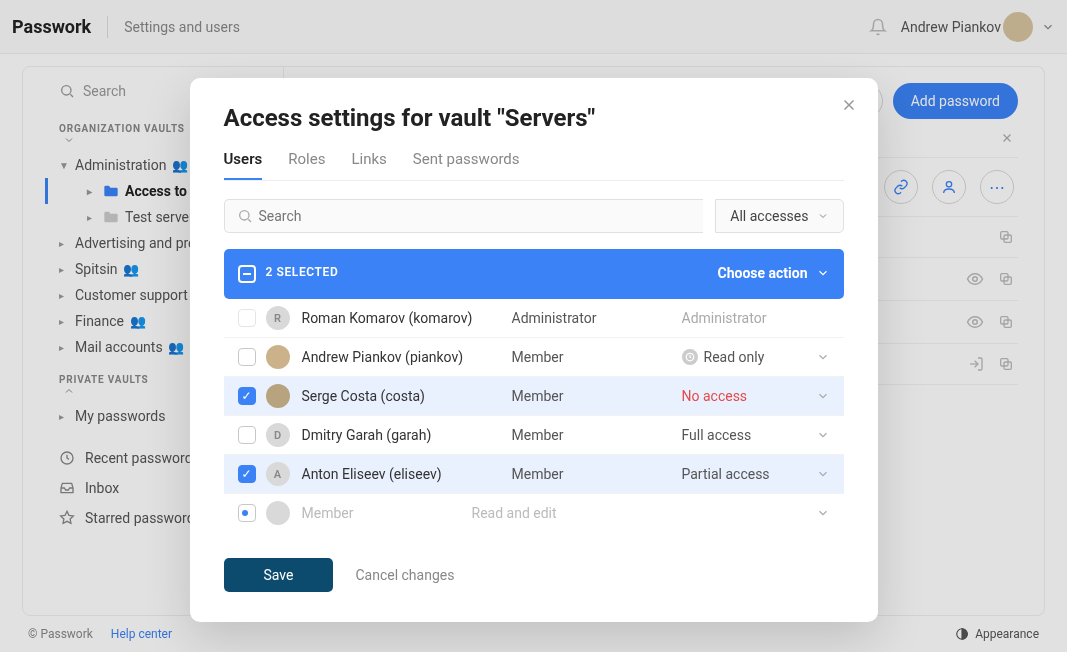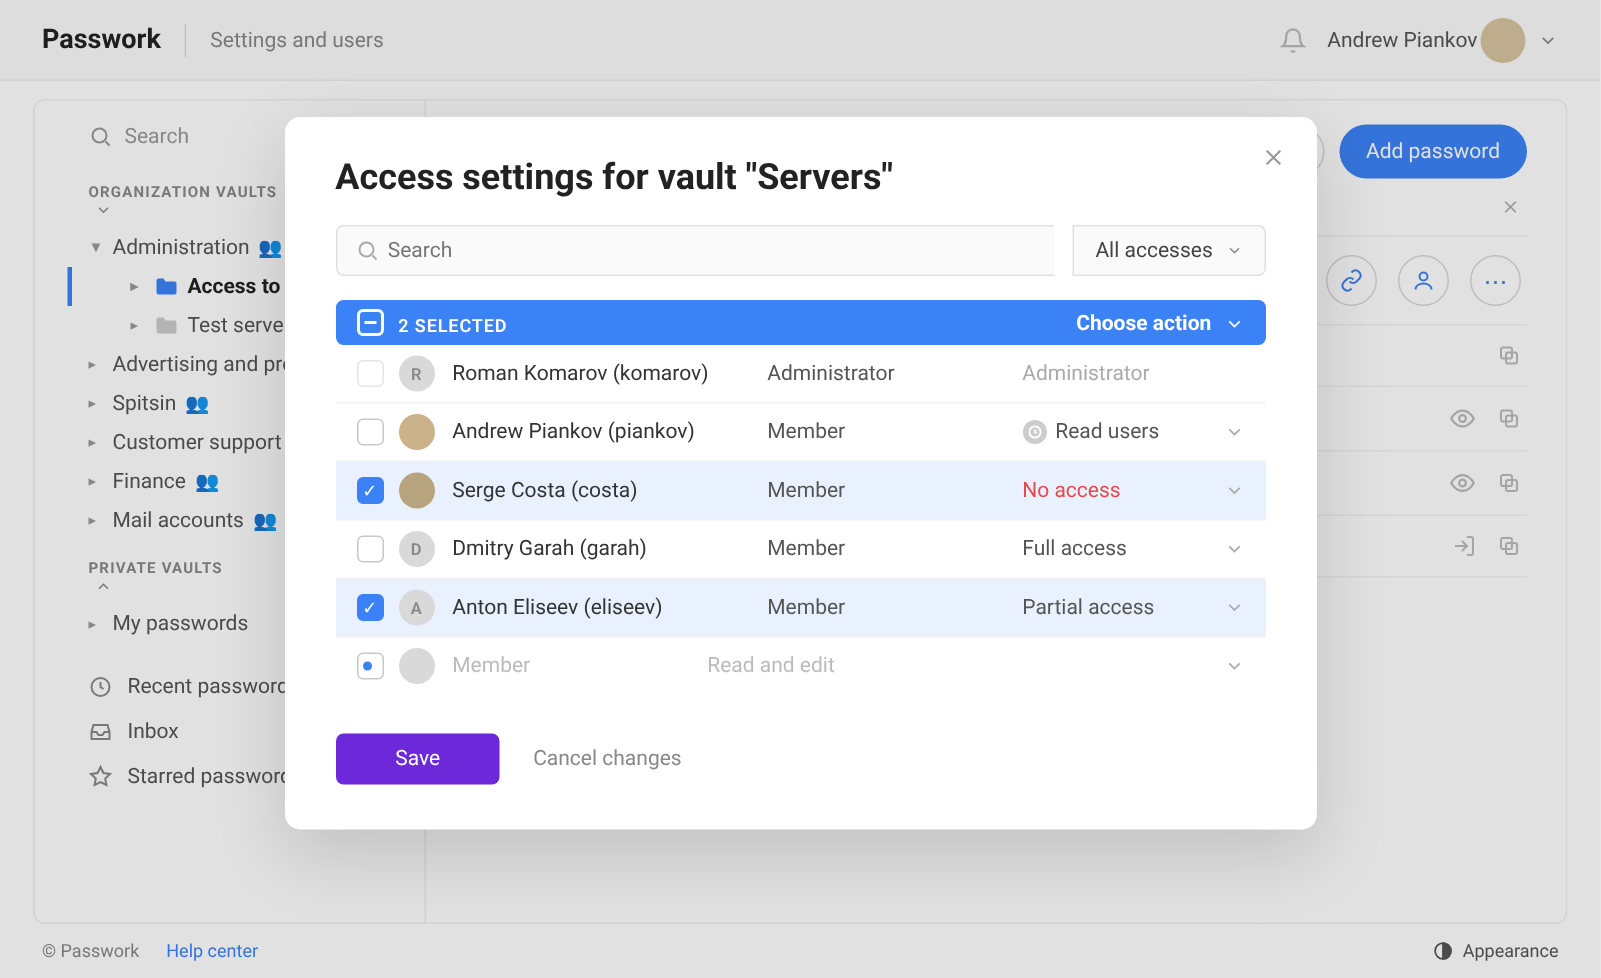--- a/index.html
+++ b/index.html
@@ -1,21 +1,21 @@
 <!DOCTYPE html>
 <html><head>
   <meta charset="utf-8">
   <style>
     * { margin: 0; padding: 0; box-sizing: border-box; font-family: -apple-system, BlinkMacSystemFont, "Segoe UI", Roboto, sans-serif; }
     body { background: #f5f5f5; width: 1067px; height: 652px; overflow: hidden; position: relative; }
 
     .backdrop { position: absolute; inset: 0; display: flex; flex-direction: column; filter: brightness(0.96); }
 
     
-    .topbar { height: 54px; display: flex; align-items: center; padding: 0 28px; background: #fafafa; border-bottom: 1px solid #eee; }
+    .topbar { height: 54px; display: flex; align-items: center; padding: 0 12px; background: #fafafa; border-bottom: 1px solid #eee; }
     .logo { font-weight: 700; font-size: 18px; color: #222; }
     .divider-v { width: 1px; height: 22px; background: #ddd; margin: 0 16px; }
     .crumb { color: #888; font-size: 14px; }
     .top-spacer { flex: 1; }
     .bell { color: #bbb; margin-right: 14px; }
     .username { color: #555; font-size: 14px; margin-right: 2px; }
     .avatar-sm { width: 30px; height: 30px; border-radius: 50%; background: #d8c4a0; display: inline-flex; align-items: center; justify-content: center; font-size: 12px; color: #6b5a3e; }
     .chev { color: #888; margin-left: 8px; }
 
     
@@ -59,21 +59,21 @@
     .tabs { display: flex; gap: 26px; border-bottom: 1px solid #eee; margin-bottom: 18px; }
     .tab { padding-bottom: 10px; font-size: 15px; color: #888; cursor: pointer; }
     .tab.active { color: #222; font-weight: 600; border-bottom: 2px solid #3b82f6; }
 
     .filter-row { display: flex; gap: 12px; margin-bottom: 16px; }
     .add-user-btn { border: 1px solid #3b82f6; color: #3b82f6; background: #fff; border-radius: 5px; padding: 8px 24px; font-size: 14px; }
     .search-box { flex: 1; display: flex; align-items: center; border: 1px solid #e0e0e0; border-right: none; border-radius: 5px 0 0 5px; padding: 0 12px; background: #fafafa; }
     .search-box input { border: none; background: transparent; outline: none; font-size: 14px; flex: 1; padding: 8px 6px; color: #555; }
     .access-filter { border: 1px solid #e0e0e0; border-radius: 0 5px 5px 0; padding: 8px 14px; font-size: 14px; color: #444; display: flex; align-items: center; gap: 8px; background: #fafafa; }
 
-    .selected-bar { background: #3b82f6; color: #fff; border-radius: 5px; padding: 6px 14px; display: flex; align-items: flex-end; font-size: 12px; letter-spacing: 0.6px; font-weight: 600; }
+    .selected-bar { background: #3b82f6; color: #fff; border-radius: 5px; padding: 16px 14px; display: flex; align-items: flex-start; font-size: 12px; letter-spacing: 0.6px; font-weight: 600; }
     .selected-bar .deselect { width: 18px; height: 18px; border: 2px solid #fff; border-radius: 4px; margin-right: 10px; display: inline-flex; align-items: center; justify-content: center; }
     .selected-bar .deselect::after { content: ""; width: 8px; height: 2px; background: #fff; }
     .selected-bar .spacer { flex: 1; }
     .selected-bar .action { font-size: 14px; letter-spacing: 0; font-weight: 700; display: flex; align-items: center; gap: 8px; }
 
     .urow { display: flex; align-items: center; padding: 7px 14px; border-bottom: 1px solid #f2f2f2; font-size: 14px; }
     .urow:last-child { border-bottom: none; }
     .urow.sel { background: #eaf1fe; }
     .urow.dim { color: #bbb; }
     .chk { width: 18px; height: 18px; border: 1.5px solid #c8c8c8; border-radius: 4px; margin-right: 10px; display: inline-flex; align-items: center; justify-content: center; flex-shrink: 0; }
@@ -86,21 +86,21 @@
     .c-name { flex: 0 0 210px; color: #333; }
     .c-role { flex: 0 0 170px; color: #555; }
     .c-access { flex: 1; display: flex; align-items: center; justify-content: space-between; }
     .c-access .val { color: #555; }
     .c-access .val.admin { color: #aaa; }
     .c-access .val.noaccess { color: #e34b4b; }
     .c-access .caret { color: #aaa; }
     .clock-badge { width: 16px; height: 16px; border-radius: 50%; background: #ccc; display: inline-flex; align-items: center; justify-content: center; margin-right: 6px; }
 
     .modal-actions { display: flex; align-items: center; gap: 22px; margin-top: 26px; }
-    .save-btn { background: #6d28d9; color: #fff; border: none; border-radius: 5px; padding: 9px 40px; font-size: 14px; }
+    .save-btn { background: #0c4a6e; color: #fff; border: none; border-radius: 5px; padding: 9px 40px; font-size: 14px; }
     .cancel-link { color: #888; font-size: 14px; }
 
     svg { display: block; }
   </style>
 </head>
 <body>
 
 <div class="backdrop">
   <div class="topbar">
     <span class="logo">Passwork</span>
@@ -314,20 +314,26 @@
 
 <div class="overlay">
   <div class="modal">
     <span class="modal-close">
       <svg width="18" height="18" viewBox="0 0 24 24" fill="none" stroke="currentColor" stroke-width="2">
           <path d="M18 6L6 18M6 6l12 12"></path>
         </svg>
     </span>
     <h1>Access settings for vault "Servers"</h1>
 
+    <div class="tabs">
+      <div class="tab active">Users</div>
+      <div class="tab">Roles</div>
+      <div class="tab">Links</div>
+      <div class="tab">Sent passwords</div>
+    </div>
 
     <div class="filter-row">
       <div class="search-box">
         <svg width="16" height="16" viewBox="0 0 24 24" fill="none" stroke="#aaa" stroke-width="2">
             <circle cx="11" cy="11" r="7"></circle>
             <path d="M21 21l-4-4"></path>
           </svg>
         <input placeholder="Search" style="">
       </div>
       <div class="access-filter">
@@ -368,21 +374,21 @@
           <span class="c-name">Andrew Piankov (piankov)</span>
           <span class="c-role">Member</span>
           <span class="c-access">
             <span style="display: flex; align-items: center;">
               <span class="clock-badge">
                 <svg width="10" height="10" viewBox="0 0 24 24" fill="none" stroke="#fff" stroke-width="3">
                   <circle cx="12" cy="12" r="9"></circle>
                   <path d="M12 8v4l2 2"></path>
                 </svg>
               </span>
-              <span class="val ">Read users</span>
+              <span class="val ">Read only</span>
             </span>
             <span class="caret">
               <svg width="14" height="14" viewBox="0 0 24 24" fill="none" stroke="currentColor" stroke-width="2">
                 <path d="M6 9l6 6 6-6"></path>
               </svg>
             </span>
           </span>
         </div>
         <div class="urow sel">
           <span class="chk on"></span>

